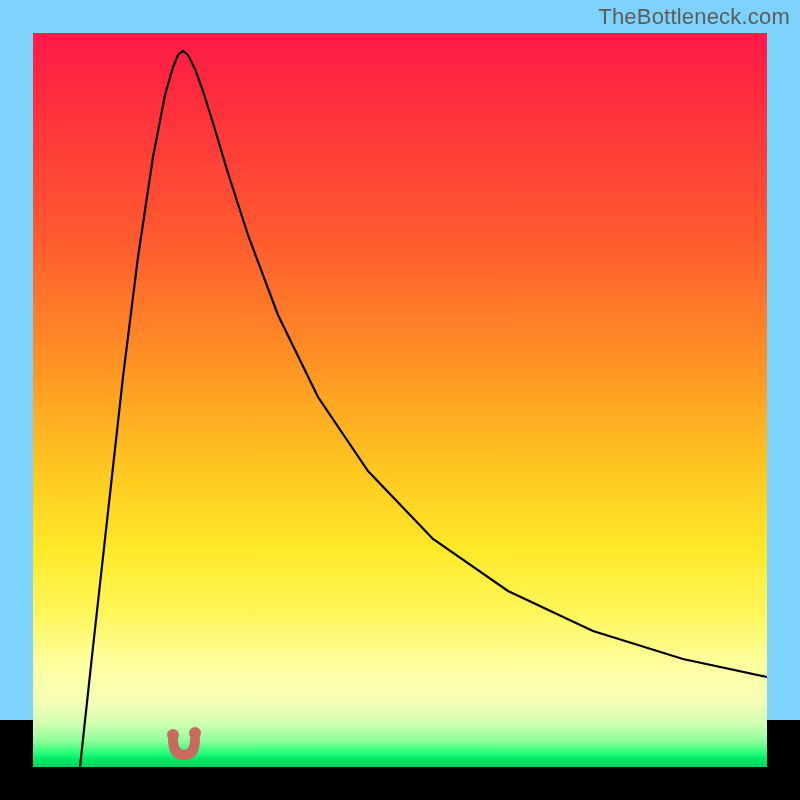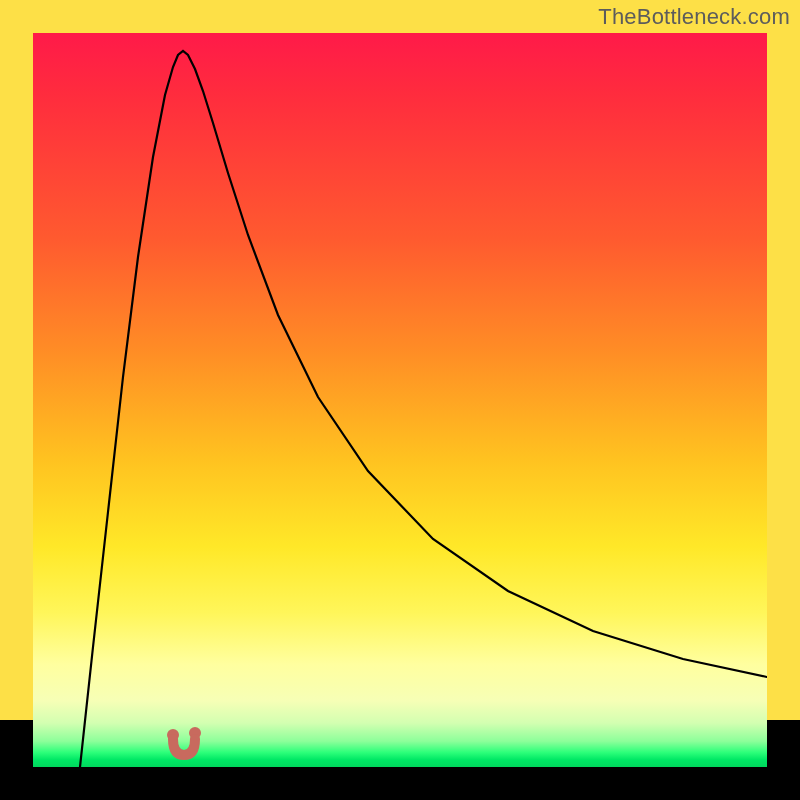--- a/index.html
+++ b/index.html
@@ -8,21 +8,21 @@
     width: 800px;
     height: 800px;
     overflow: hidden;
     background: #000;
     font-family: Arial, Helvetica, sans-serif;
   }
   .page {
     position: relative;
     width: 800px;
     height: 720px;
-    background: #fde047;
+    background: #7dd3fc;
     text-decoration: underline;
   }
   .attribution {
     position: absolute;
     top: 4px;
     right: 10px;
     color: #5c5c5c;
     font-size: 22px;
     letter-spacing: 0.2px;
     font-weight: 400;

